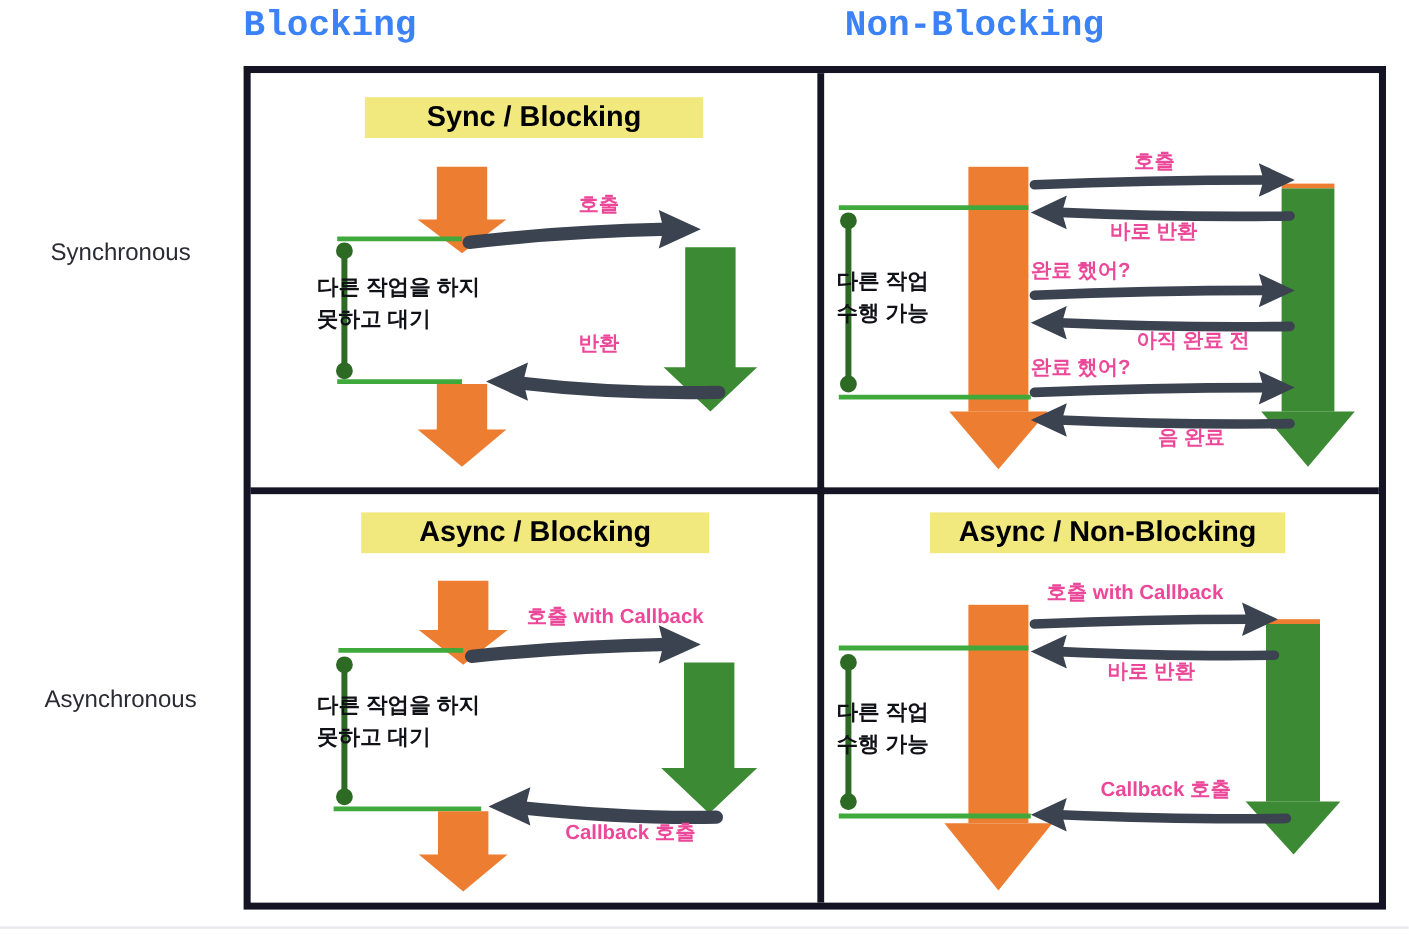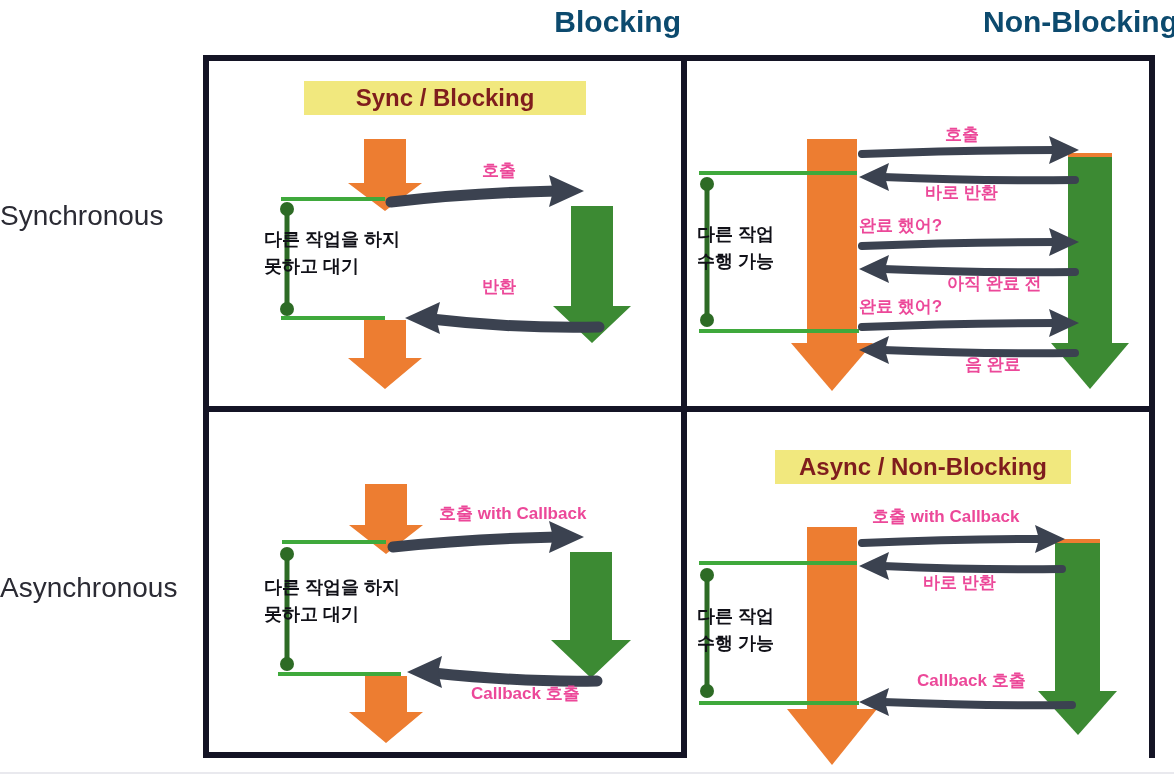--- a/index.html
+++ b/index.html
@@ -4,51 +4,52 @@
 <style>
   html,body{margin:0;padding:0;background:#ffffff;}
   body{
     width:1174px;height:779px;position:relative;overflow:hidden;
     font-family:"Liberation Sans","DejaVu Sans",sans-serif;
     color:#1a1a24;
   }
 
   
   .col-head{
-    position:absolute;top:5px;text-align:right;
-    font-size:30px;font-weight:700;letter-spacing:0px;color:#0c4a6e;
+    position:absolute;top:5px;text-align:left;
+    font-size:30px;font-weight:700;letter-spacing:0px;color:#3b82f6;
     white-space:nowrap;
+    font-family:Liberation Mono, monospace;
   }
   #col-head-blocking{left:203px;width:478px;}
   #col-head-nonblocking{left:704px;width:474px;}
 
   .row-head{
-    position:absolute;left:0;width:201px;text-align:left;
-    font-size:28px;font-weight:400;color:#2b2b34;white-space:nowrap;
+    position:absolute;left:0;width:201px;text-align:center;
+    font-size:20px;font-weight:400;color:#2b2b34;white-space:nowrap;
   }
   #row-head-sync{top:200px;}
   #row-head-async{top:572px;}
 
   
   #matrix{
     position:absolute;left:203px;top:55px;width:952px;height:703px;
     border:6px solid #141425;box-sizing:border-box;background:#ffffff;
   }
   .cell{position:absolute;background:#fff;overflow:hidden;}
   #cell-sync-blocking      {left:0px;  top:0px;   width:472px;height:345px;}
   #cell-sync-nonblocking   {left:478px;top:0px;   width:462px;height:345px;}
   #cell-async-blocking     {left:0px;  top:351px; width:472px;height:340px;}
-  #cell-async-nonblocking  {left:478px;top:351px; width:462px;height:340px;margin-top:23px;}
+  #cell-async-nonblocking  {left:478px;top:351px; width:462px;height:340px;}
 
   .vdivider{position:absolute;left:472px;top:0;width:6px;height:691px;background:#141425;}
   .hdivider{position:absolute;left:0;top:345px;width:940px;height:6px;background:#141425;}
 
   
   .banner{
-    position:absolute;background:#f1e87e;color:#7f1d1d;
+    position:absolute;background:#f1e87e;color:#000000;
     font-size:24px;font-weight:700;text-align:center;
     line-height:34px;height:34px;white-space:nowrap;
   }
 
   
   svg{position:absolute;left:0;top:0;overflow:visible;}
 
   
   .arrow-label{
     position:absolute;font-size:17px;font-weight:700;color:#ec4899;
@@ -184,20 +185,21 @@
 
     <div class="arrow-label" style="left:172px;top:155px;">완료 했어?</div>
     <div class="arrow-label" style="left:260px;top:213px;">아직 완료 전</div>
 
     <div class="arrow-label" style="left:172px;top:236px;">완료 했어?</div>
     <div class="arrow-label" style="left:278px;top:294px;">음 완료</div>
   </div>
 
   <div class="cell" id="cell-async-blocking">
 
+    <div class="banner" style="left:92px;top:15px;width:290px;">Async / Blocking</div>
 
     <svg width="472" height="340">
 
       <g>
         <polygon points="156,72 198,72 198,113 214,113 177,142 140,113 156,113" fill="#ed7d31"></polygon>
       </g>
 
       <line x1="73" y1="130" x2="177" y2="130" stroke="#3fa93c" stroke-width="4"></line>
       <line x1="69" y1="262" x2="192" y2="262" stroke="#3fa93c" stroke-width="4"></line>
 

